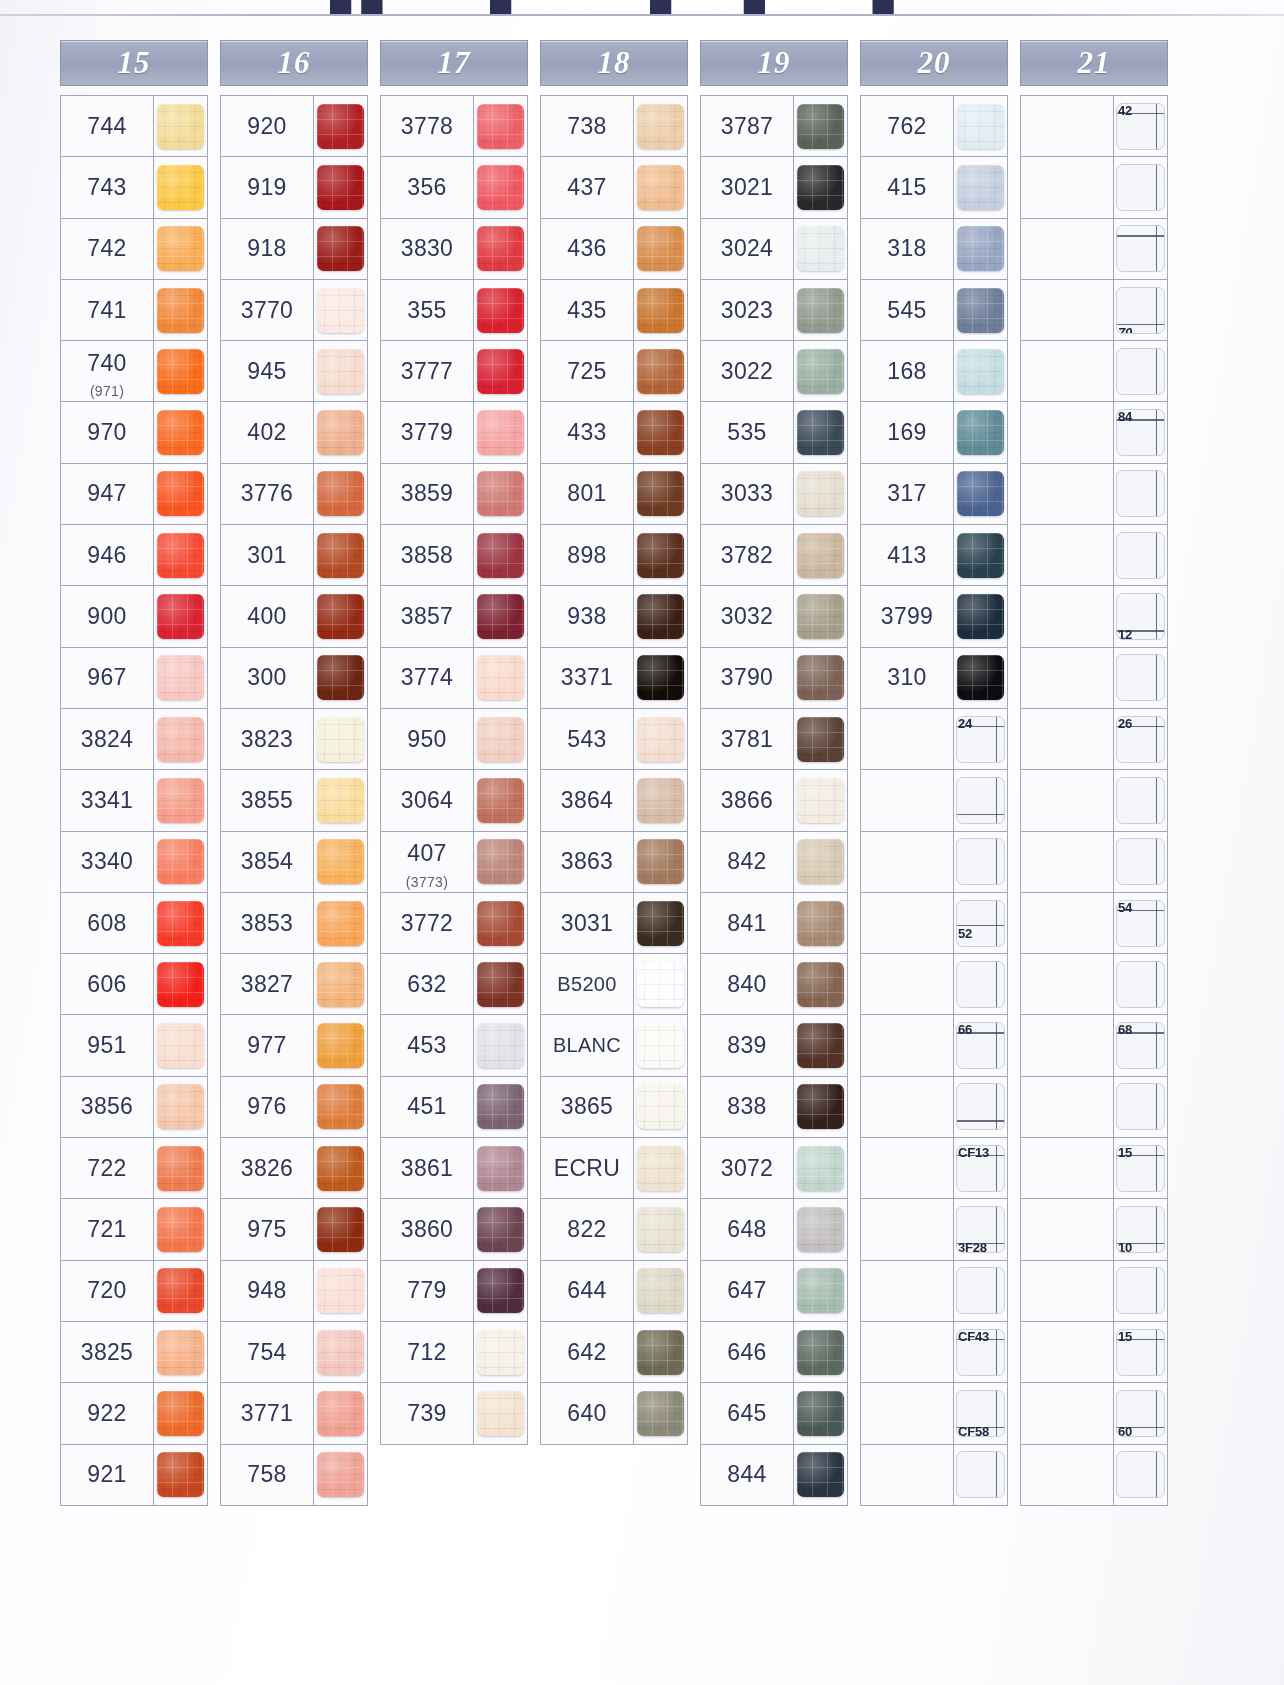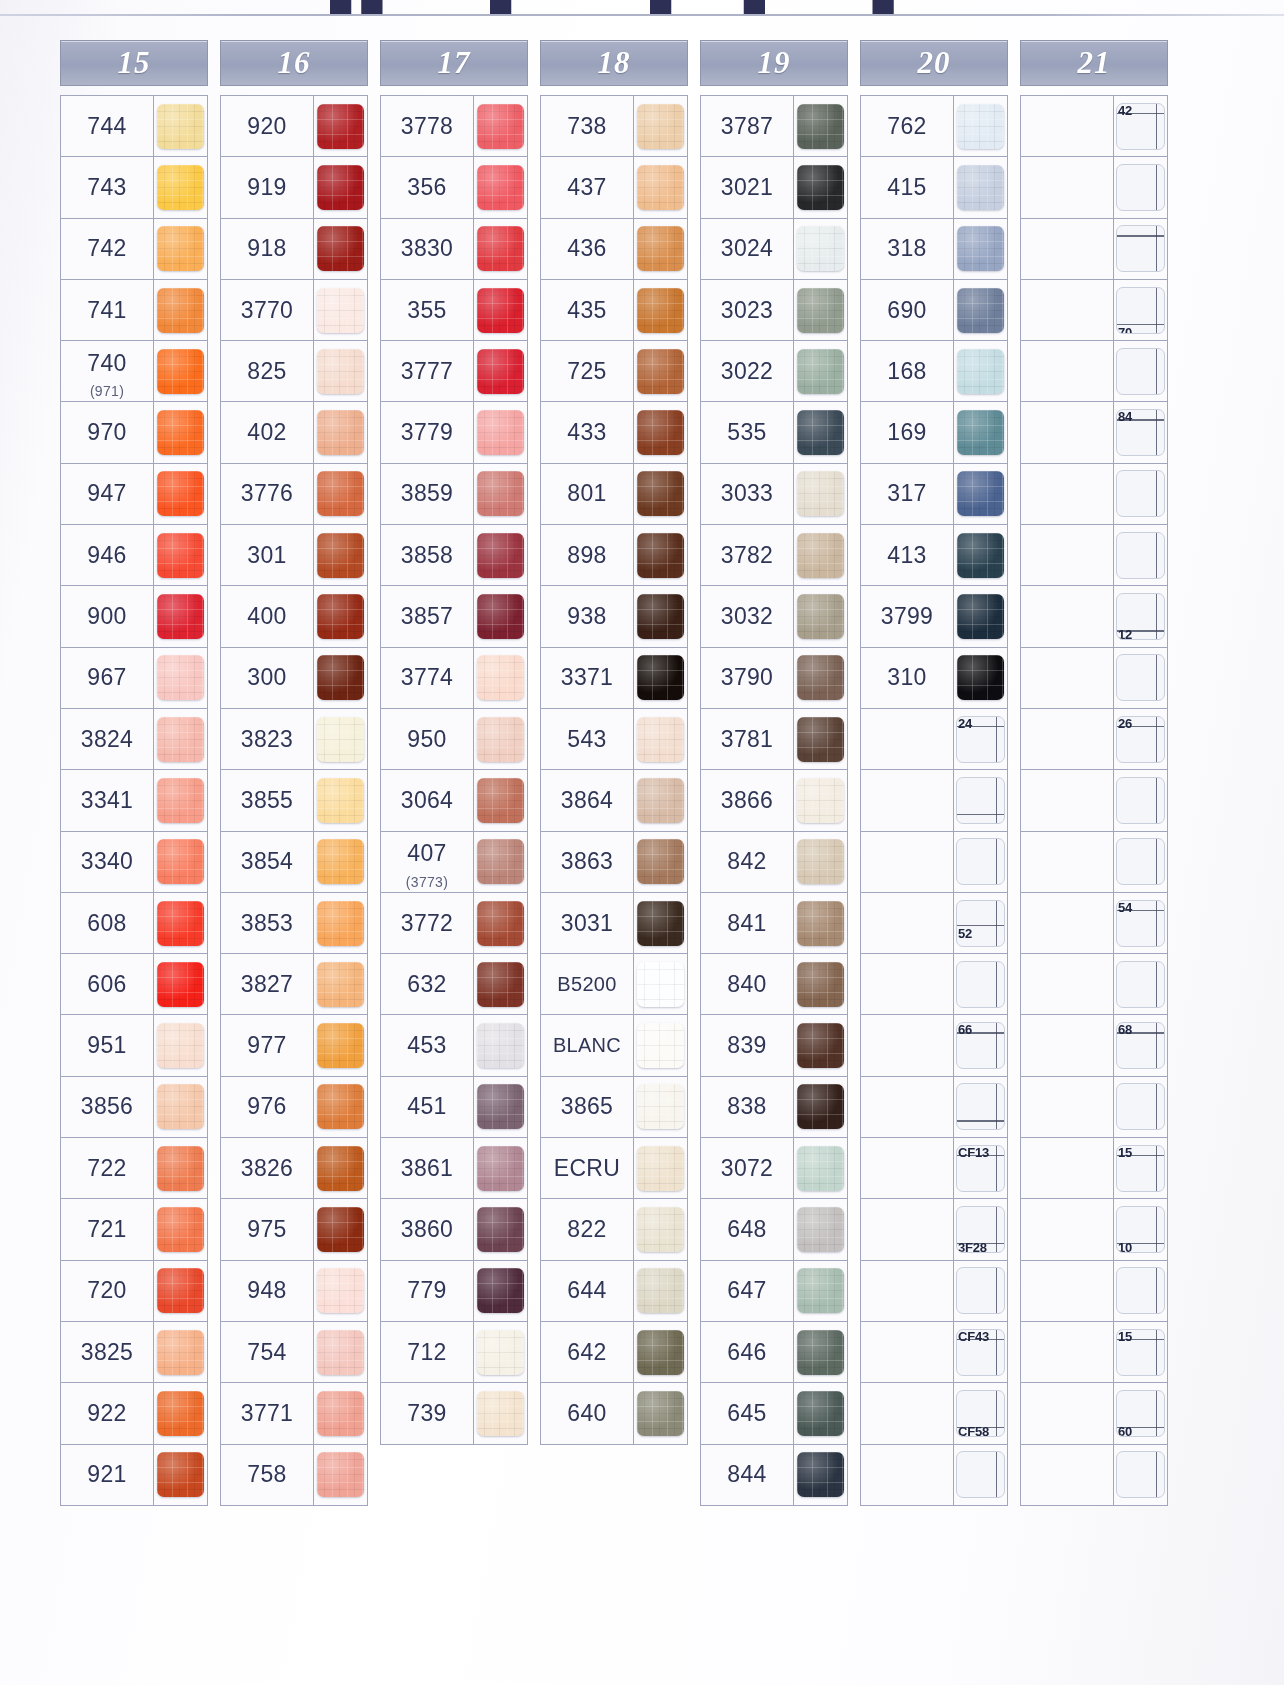--- a/index.html
+++ b/index.html
@@ -365,21 +365,21 @@
         <div class="row">
           <div class="cell-code">
             <span class="main">3770</span>
           </div>
           <div class="cell-swatch">
             <div class="swatch" style="background: rgb(251, 233, 228);"></div>
           </div>
         </div>
         <div class="row">
           <div class="cell-code">
-            <span class="main">825</span>
+            <span class="main">945</span>
           </div>
           <div class="cell-swatch">
             <div class="swatch" style="background: rgb(246, 220, 207);"></div>
           </div>
         </div>
         <div class="row">
           <div class="cell-code">
             <span class="main">402</span>
           </div>
           <div class="cell-swatch">
@@ -1106,21 +1106,21 @@
         <div class="row">
           <div class="cell-code">
             <span class="main">318</span>
           </div>
           <div class="cell-swatch">
             <div class="swatch" style="background: rgb(151, 166, 195);"></div>
           </div>
         </div>
         <div class="row">
           <div class="cell-code">
-            <span class="main">690</span>
+            <span class="main">545</span>
           </div>
           <div class="cell-swatch">
             <div class="swatch" style="background: rgb(110, 126, 155);"></div>
           </div>
         </div>
         <div class="row">
           <div class="cell-code">
             <span class="main">168</span>
           </div>
           <div class="cell-swatch">
@@ -1354,21 +1354,21 @@
           </div>
         </div>
         <div class="row">
           <div class="cell-code">
             <span class="main"></span>
           </div>
           <div class="cell-swatch">
             <div class="swatch blank">
               <div class="tick-v"></div>
               <div class="tick-h" style="top: 36px;"></div>
-              <div class="tag clip" style="top: 40px;">70</div>
+              <div class="tag clip" style="top: 40px; font-style: italic;">70</div>
             </div>
           </div>
         </div>
         <div class="row">
           <div class="cell-code">
             <span class="main"></span>
           </div>
           <div class="cell-swatch">
             <div class="swatch blank">
               <div class="tick-v"></div>

